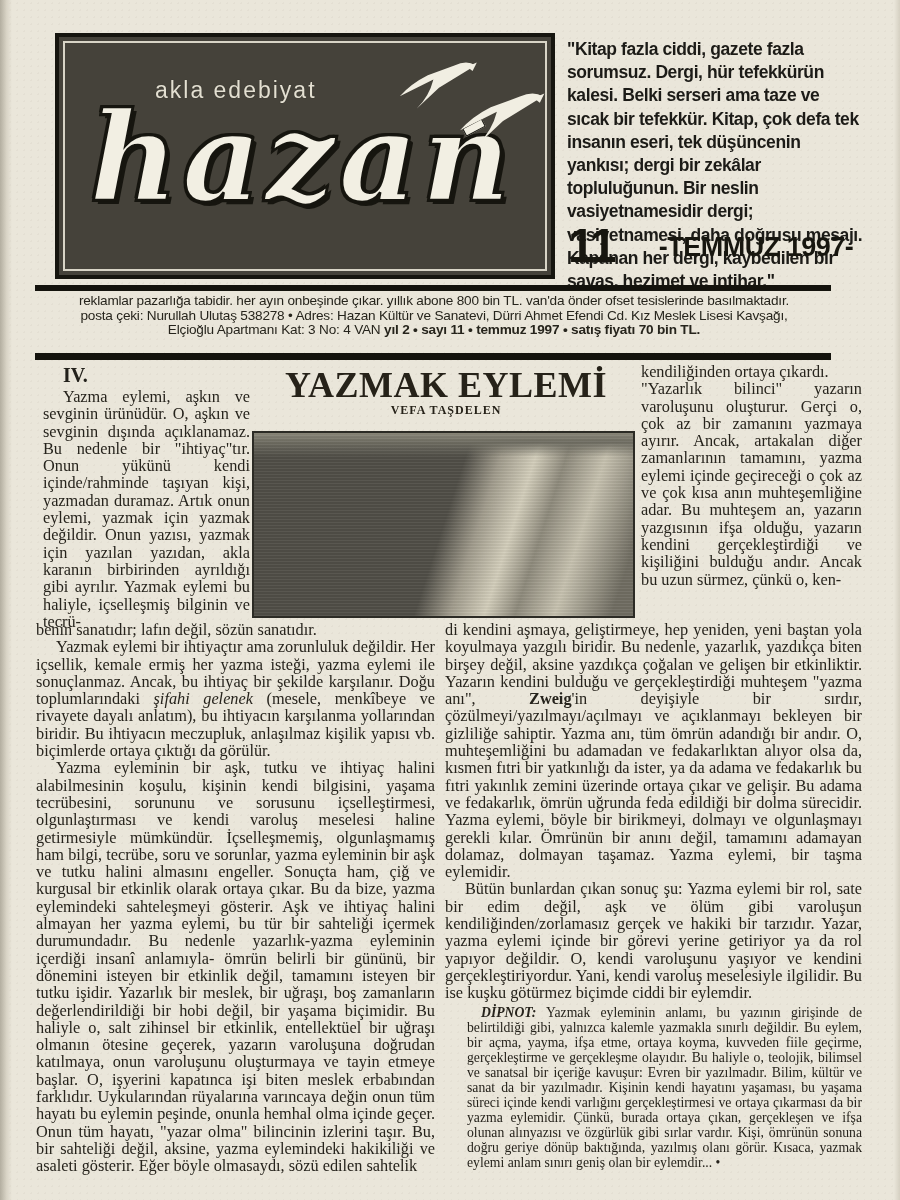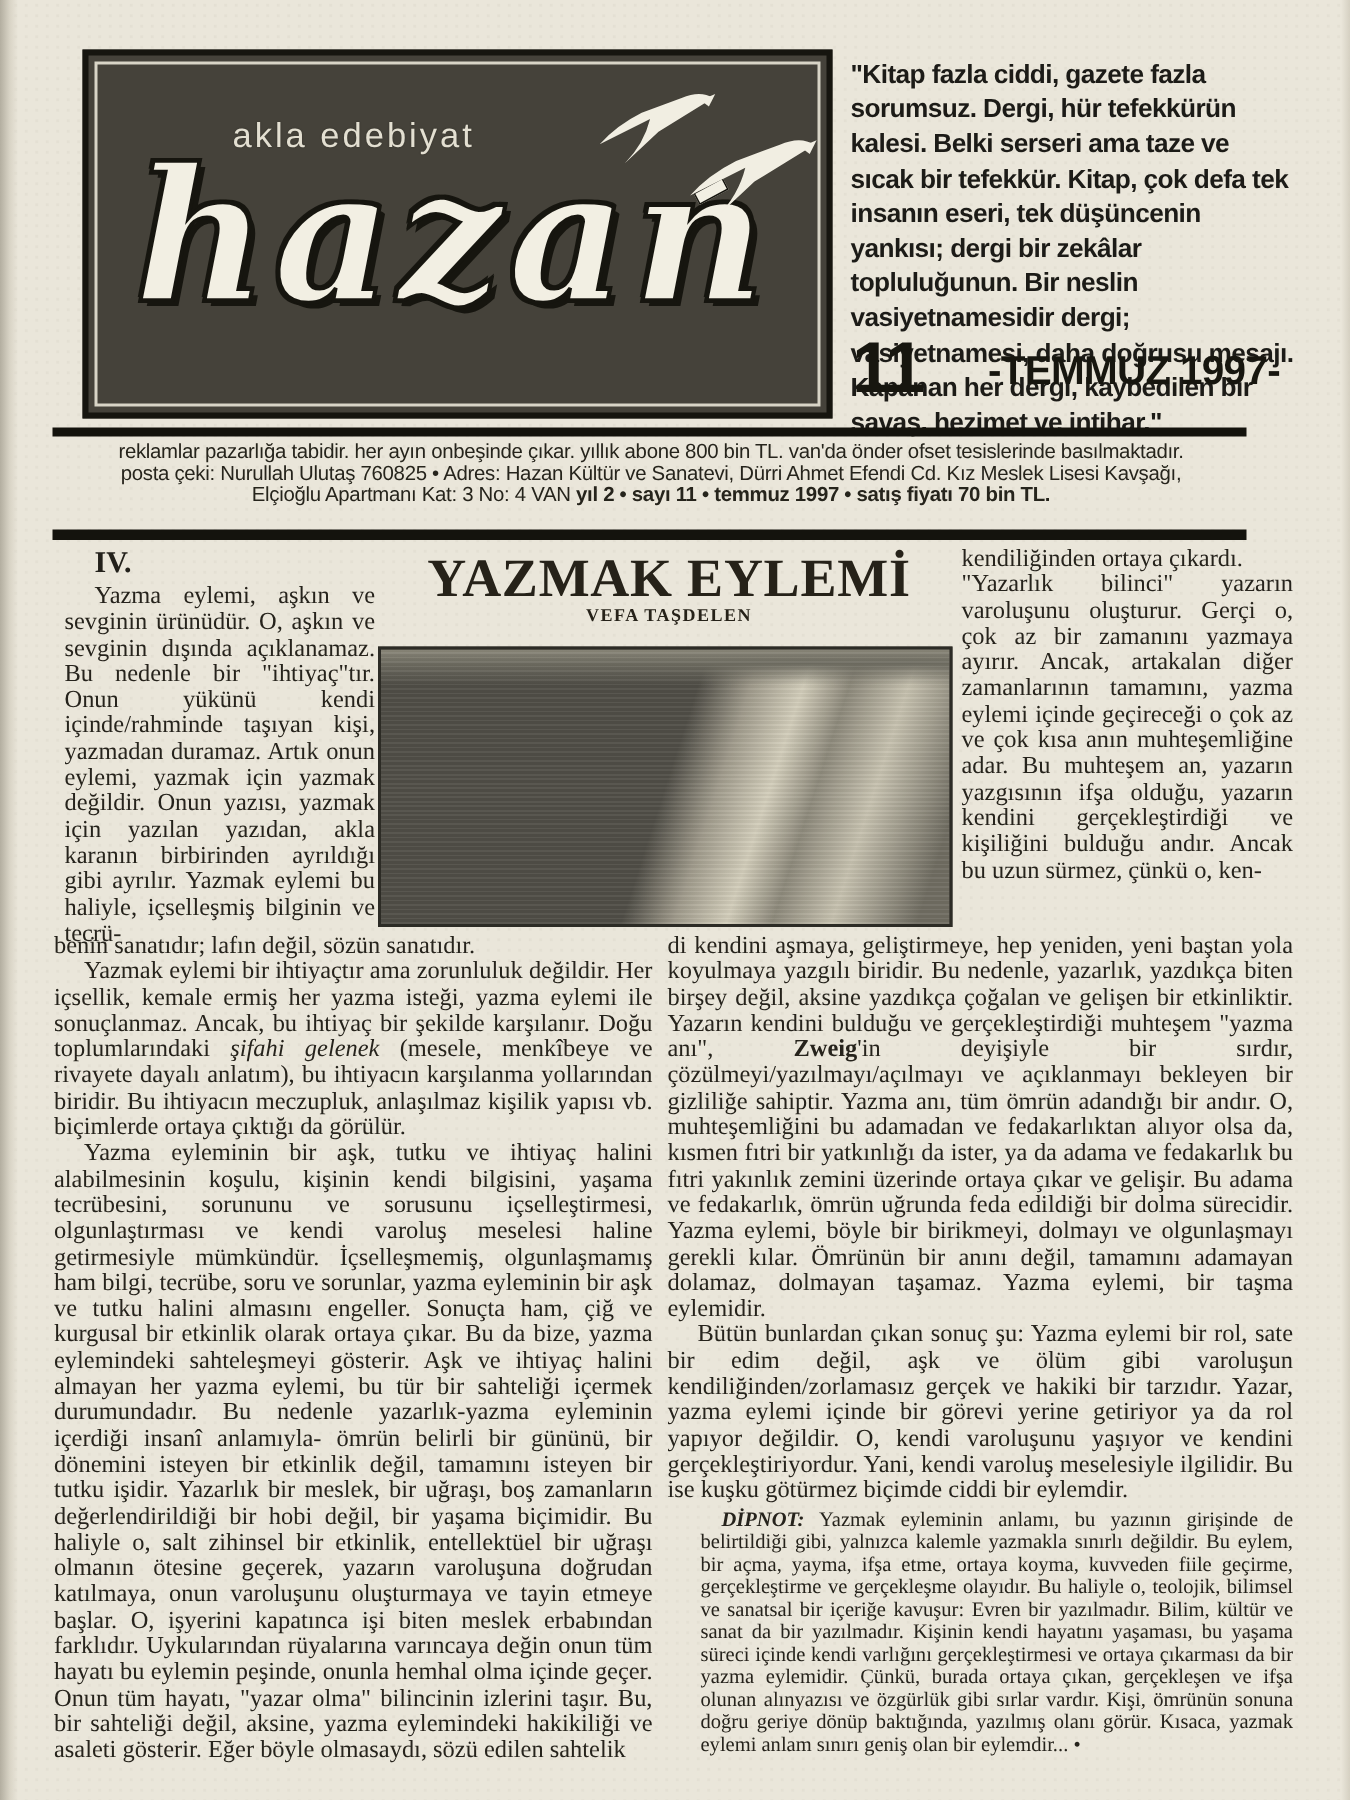--- a/index.html
+++ b/index.html
@@ -100,21 +100,21 @@
 
   <div class="quote-block">
     <span>"Kitap fazla ciddi, gazete fazla sorumsuz. Dergi, hür tefekkürün kalesi. Belki serseri ama taze ve sıcak bir tefekkür. Kitap, çok defa tek insanın eseri, tek düşüncenin yankısı; dergi bir zekâlar topluluğunun. Bir neslin vasiyetnamesidir dergi; vasiyetnamesi, daha doğrusu mesajı. Kapanan her dergi, kaybedilen bir savaş, hezimet ve intihar."</span>
   </div>
   <div class="issue-number">11</div>
   <div class="issue-date">-TEMMUZ 1997-</div>
 
   <div class="rule rule-1"></div>
   <div class="imprint">
     <div>reklamlar pazarlığa tabidir. her ayın onbeşinde çıkar. yıllık abone 800 bin TL. van'da önder ofset tesislerinde basılmaktadır.</div>
-    <div>posta çeki: Nurullah Ulutaş 760825 • Adres: Hazan Kültür ve Sanatevi, Dürri Ahmet Efendi Cd. Kız Meslek Lisesi Kavşağı,</div>
+    <div>posta çeki: Nurullah Ulutaş 538278 • Adres: Hazan Kültür ve Sanatevi, Dürri Ahmet Efendi Cd. Kız Meslek Lisesi Kavşağı,</div>
     <div><span>Elçioğlu Apartmanı Kat: 3 No: 4 VAN </span><b>yıl 2 • sayı 11 • temmuz 1997 • satış fiyatı 70 bin TL.</b></div>
   </div>
   <div class="rule rule-2"></div>
 
   <div class="section-no">IV.</div>
 
   <div class="col-left-narrow body-text">
     <p class="indent">Yazma eylemi, aşkın ve sevginin ürünüdür. O, aşkın ve sevginin dışında açıklanamaz. Bu nedenle bir "ihtiyaç"tır. Onun yükünü kendi içinde/rahminde taşıyan kişi, yazmadan duramaz. Artık onun eylemi, yazmak için yazmak değildir. Onun yazısı, yazmak için yazılan yazıdan, akla karanın birbirinden ayrıldığı gibi ayrılır. Yazmak eylemi bu haliyle, içselleşmiş bilginin ve tecrü-</p>
   </div>
 

